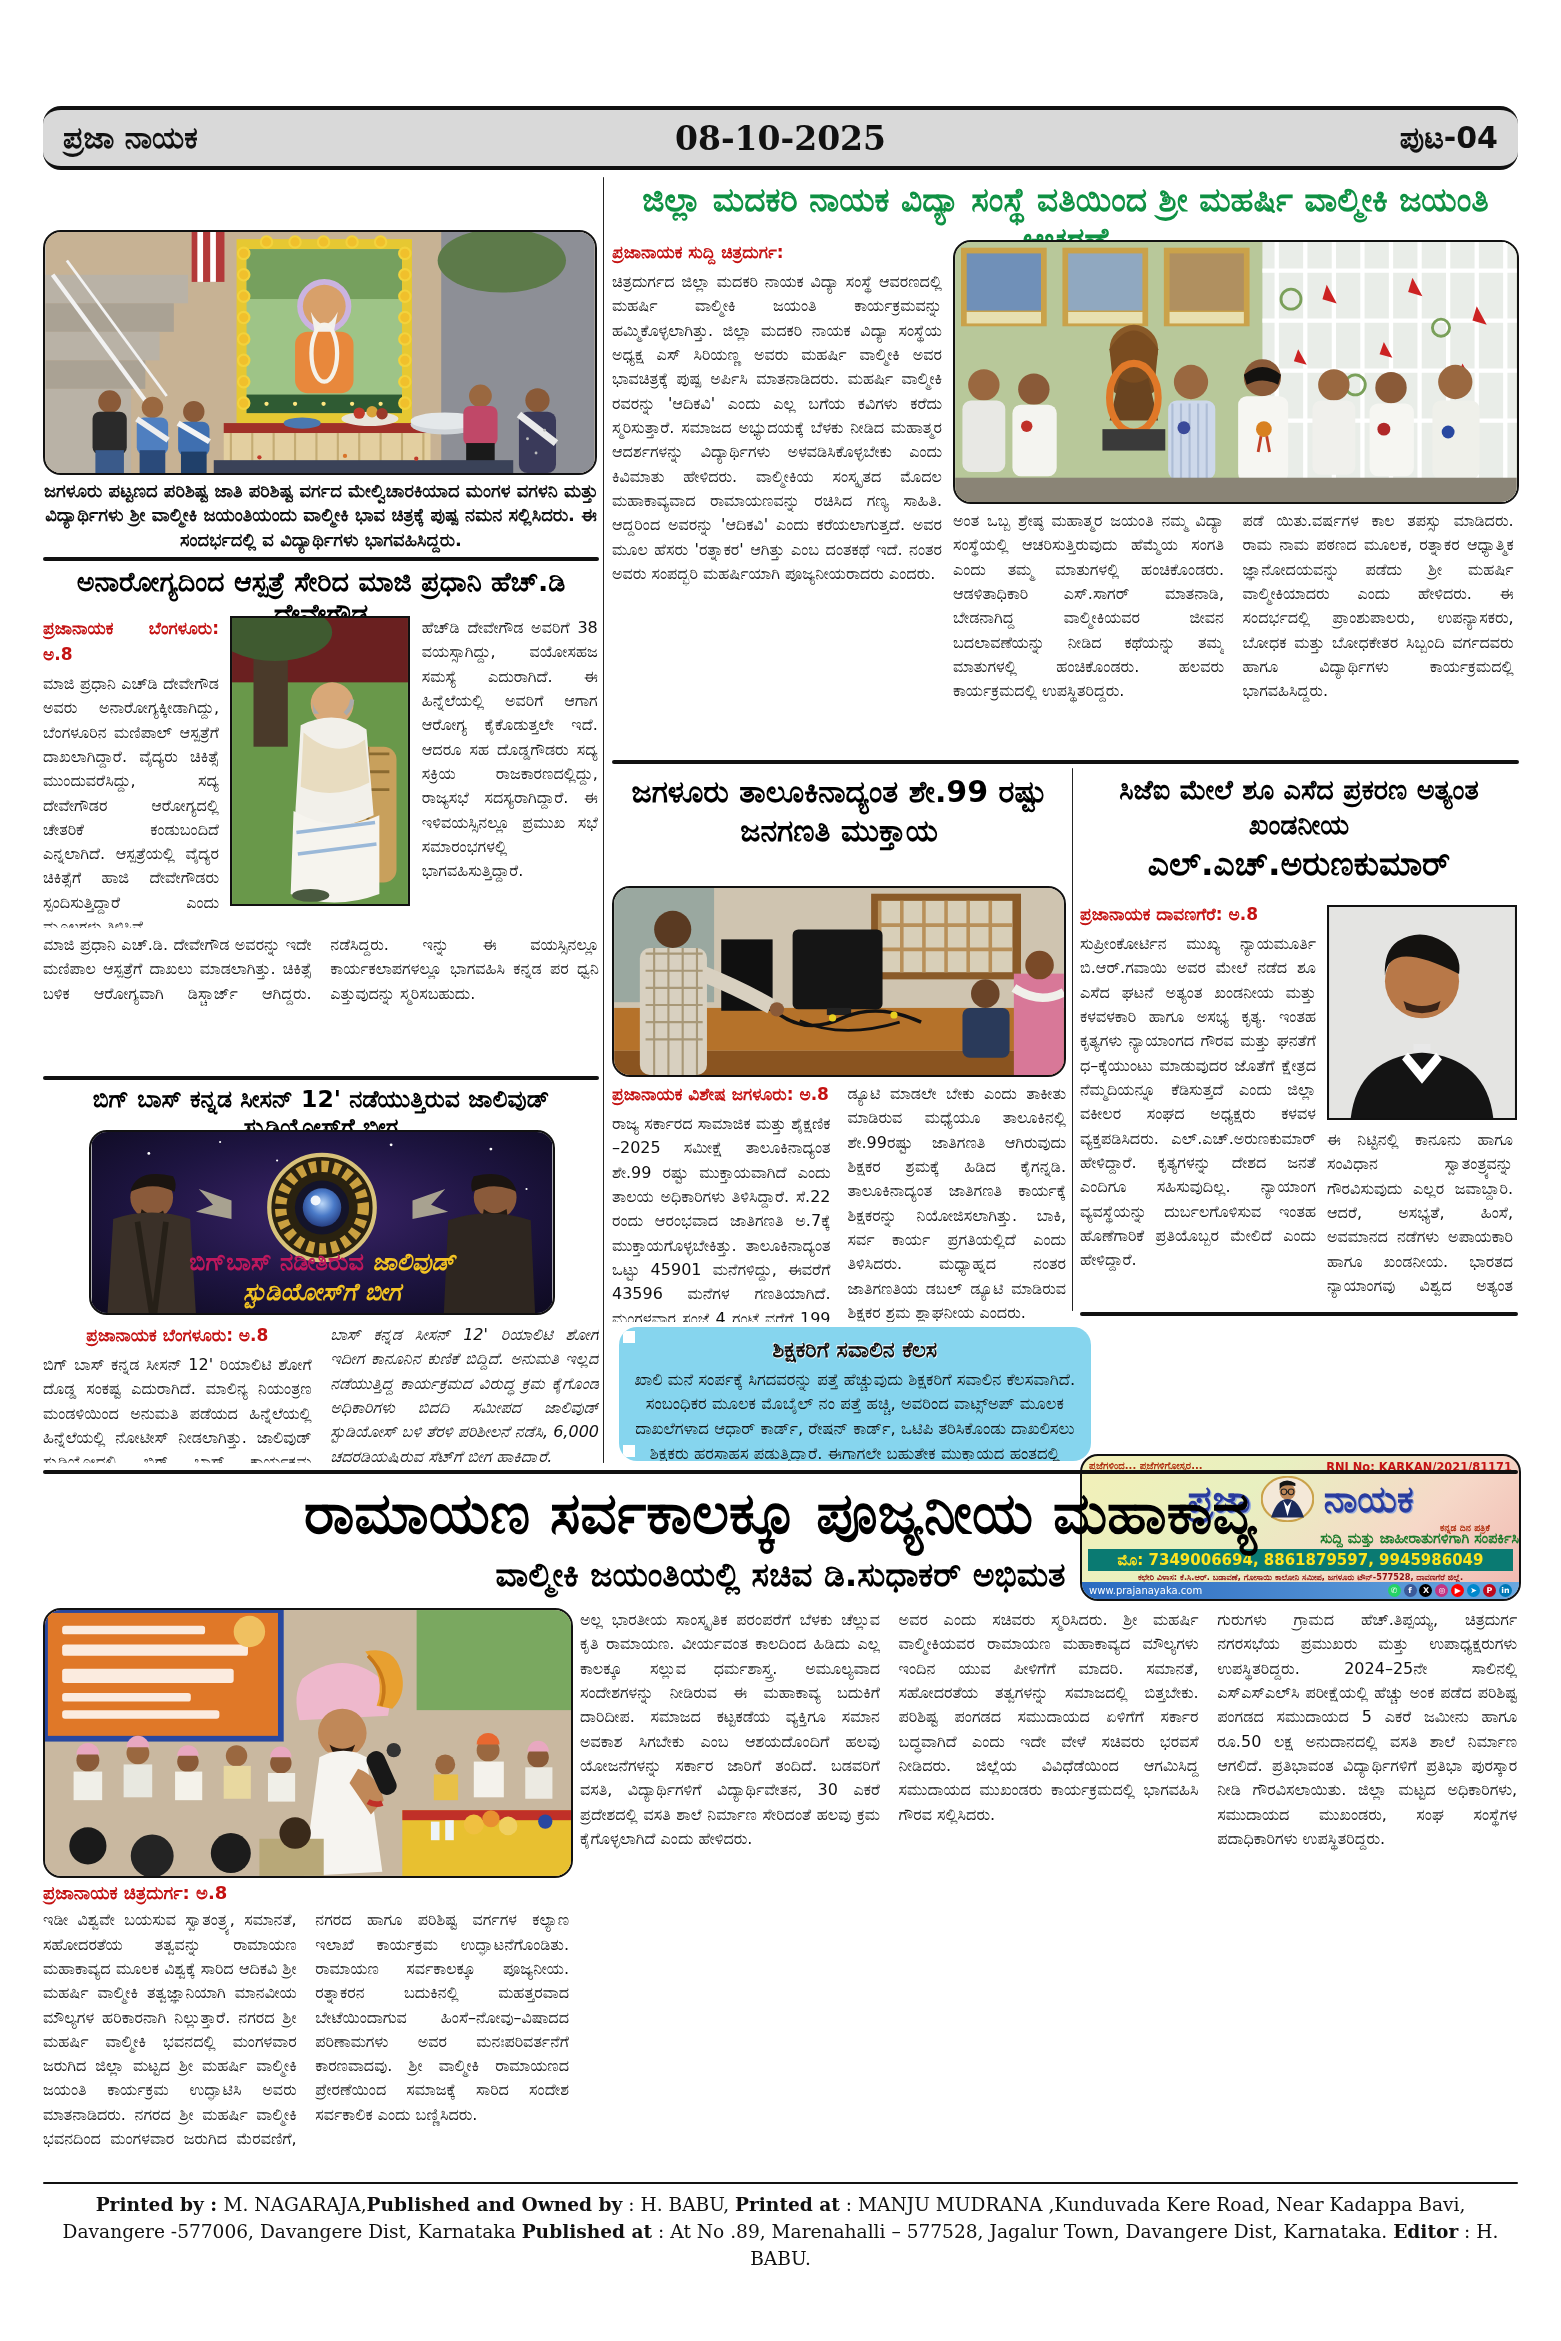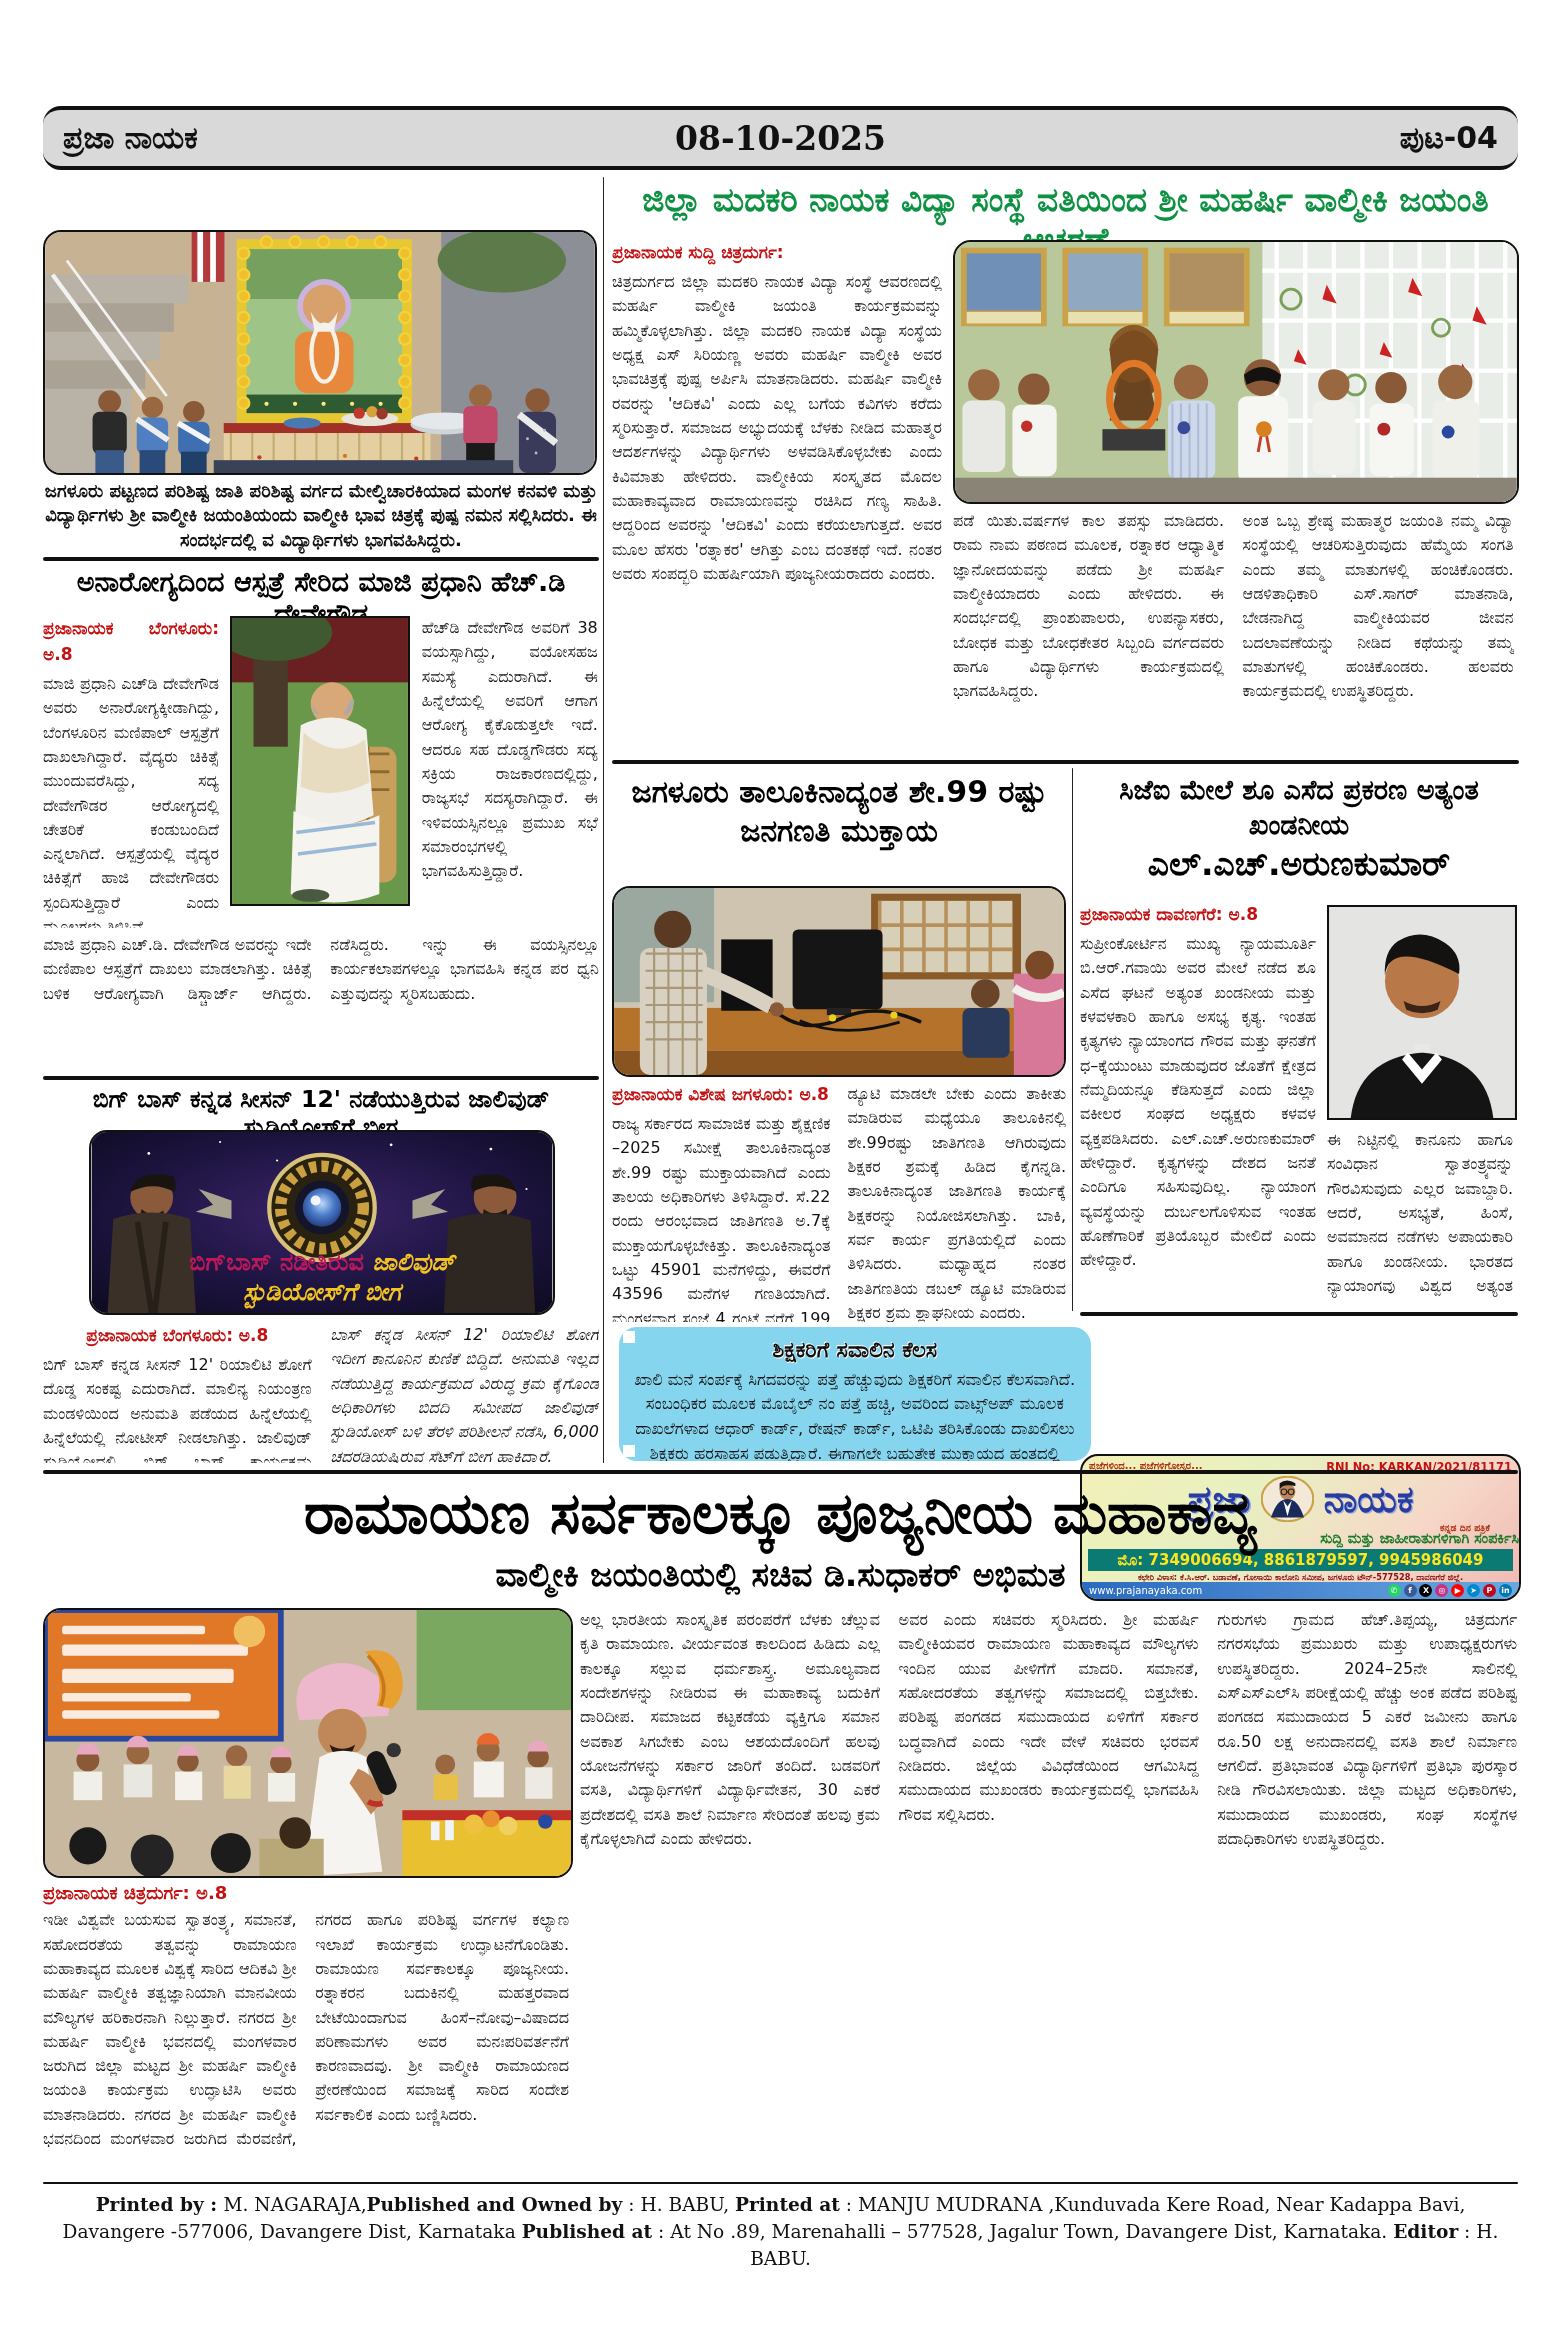--- a/index.html
+++ b/index.html
@@ -155,21 +155,21 @@
           <circle cx="700" cy="278" r="2" fill="#bbb"></circle>
           <circle cx="688" cy="310" r="2" fill="#bbb"></circle>
       </g>
       <rect x="236" y="320" width="420" height="18" fill="#3a4258"></rect>
       <circle cx="300" cy="316" r="3" fill="#c03a2a"></circle>
         <circle cx="520" cy="318" r="3" fill="#c03a2a"></circle>
         <circle cx="420" cy="314" r="3" fill="#d8742a"></circle>
     </svg>
   </div>
 
-  <div class="abs cap" style="left:43px;top:479px;width:556px;height:74px;">ಜಗಳೂರು ಪಟ್ಟಣದ ಪರಿಶಿಷ್ಟ ಜಾತಿ ಪರಿಶಿಷ್ಟ ವರ್ಗದ ಮೇಲ್ವಿಚಾರಕಿಯಾದ ಮಂಗಳ ಕನವಳಿ ಮತ್ತು ವಿದ್ಯಾರ್ಥಿಗಳು ಶ್ರೀ ವಾಲ್ಮೀಕಿ ಜಯಂತಿಯಂದು ವಾಲ್ಮೀಕಿ ಭಾವ ಚಿತ್ರಕ್ಕೆ ಪುಷ್ಪ ನಮನ ಸಲ್ಲಿಸಿದರು. ಈ ಸಂದರ್ಭದಲ್ಲಿ ವ ವಿದ್ಯಾರ್ಥಿಗಳು ಭಾಗವಹಿಸಿದ್ದರು.</div>
+  <div class="abs cap" style="left:43px;top:479px;width:556px;height:74px;">ಜಗಳೂರು ಪಟ್ಟಣದ ಪರಿಶಿಷ್ಟ ಜಾತಿ ಪರಿಶಿಷ್ಟ ವರ್ಗದ ಮೇಲ್ವಿಚಾರಕಿಯಾದ ಮಂಗಳ ವಗಳನಿ ಮತ್ತು ವಿದ್ಯಾರ್ಥಿಗಳು ಶ್ರೀ ವಾಲ್ಮೀಕಿ ಜಯಂತಿಯಂದು ವಾಲ್ಮೀಕಿ ಭಾವ ಚಿತ್ರಕ್ಕೆ ಪುಷ್ಪ ನಮನ ಸಲ್ಲಿಸಿದರು. ಈ ಸಂದರ್ಭದಲ್ಲಿ ವ ವಿದ್ಯಾರ್ಥಿಗಳು ಭಾಗವಹಿಸಿದ್ದರು.</div>
 
   <div class="abs hrule" style="left:43px;top:557px;width:556px;"></div>
 
   <div class="abs headline" style="left:43px;top:566px;width:556px;font-size:27px;">ಅನಾರೋಗ್ಯದಿಂದ ಆಸ್ಪತ್ರೆ ಸೇರಿದ ಮಾಜಿ ಪ್ರಧಾನಿ ಹೆಚ್.ಡಿ ದೇವೇಗೌಡ</div>
 
   <div class="abs" style="left:43px;top:616px;width:556px;height:312px;display:flex;gap:11.4px;">
     <div class="body" style="width:176px;height:312px;">
       <span class="dl">ಪ್ರಜಾನಾಯಕ ಬೆಂಗಳೂರು: ಅ.8</span>
       <span>ಮಾಜಿ ಪ್ರಧಾನಿ ಎಚ್‌ಡಿ ದೇವೇಗೌಡ ಅವರು ಅನಾರೋಗ್ಯಕ್ಕೀಡಾಗಿದ್ದು, ಬೆಂಗಳೂರಿನ ಮಣಿಪಾಲ್ ಆಸ್ಪತ್ರೆಗೆ ದಾಖಲಾಗಿದ್ದಾರೆ. ವೈದ್ಯರು ಚಿಕಿತ್ಸೆ ಮುಂದುವರೆಸಿದ್ದು, ಸದ್ಯ ದೇವೇಗೌಡರ ಆರೋಗ್ಯದಲ್ಲಿ ಚೇತರಿಕೆ ಕಂಡುಬಂದಿದೆ ಎನ್ನಲಾಗಿದೆ. ಆಸ್ಪತ್ರೆಯಲ್ಲಿ ವೈದ್ಯರ ಚಿಕಿತ್ಸೆಗೆ ಹಾಜಿ ದೇವೇಗೌಡರು ಸ್ಪಂದಿಸುತ್ತಿದ್ದಾರೆ ಎಂದು ಮೂಲಗಳು ತಿಳಿಸಿವೆ.</span>
     </div>
@@ -325,22 +325,22 @@
           <circle cx="600" cy="262" r="9" fill="#b02828"></circle>
         <circle cx="700" cy="196" r="24" fill="#9a6840"></circle>
           <rect x="668" y="222" width="66" height="110" rx="12" fill="#eff0ea"></rect>
           <circle cx="690" cy="266" r="9" fill="#2848a0"></circle>
       </g>
       <rect x="0" y="330" width="786" height="34" fill="#8a8476"></rect>
     </svg>
   </div>
 
   <div class="abs" style="left:953px;top:509px;width:562px;height:247px;display:flex;gap:18.6px;">
+    <div class="body" style="width:271px;height:247px;">ಅಂತ ಒಬ್ಬ ಶ್ರೇಷ್ಠ ಮಹಾತ್ಮರ ಜಯಂತಿ ನಮ್ಮ ವಿದ್ಯಾ ಸಂಸ್ಥೆಯಲ್ಲಿ ಆಚರಿಸುತ್ತಿರುವುದು ಹೆಮ್ಮೆಯ ಸಂಗತಿ ಎಂದು ತಮ್ಮ ಮಾತುಗಳಲ್ಲಿ ಹಂಚಿಕೊಂಡರು. ಆಡಳಿತಾಧಿಕಾರಿ ಎಸ್.ಸಾಗರ್ ಮಾತನಾಡಿ, ಬೇಡನಾಗಿದ್ದ ವಾಲ್ಮೀಕಿಯವರ ಜೀವನ ಬದಲಾವಣೆಯನ್ನು ನೀಡಿದ ಕಥೆಯನ್ನು ತಮ್ಮ ಮಾತುಗಳಲ್ಲಿ ಹಂಚಿಕೊಂಡರು. ಹಲವರು ಕಾರ್ಯಕ್ರಮದಲ್ಲಿ ಉಪಸ್ಥಿತರಿದ್ದರು.</div>
     <div class="body" style="width:271px;height:247px;">ಪಡೆ ಯಿತು.ವರ್ಷಗಳ ಕಾಲ ತಪಸ್ಸು ಮಾಡಿದರು. ರಾಮ ನಾಮ ಪಠಣದ ಮೂಲಕ, ರತ್ನಾಕರ ಆಧ್ಯಾತ್ಮಿಕ ಜ್ಞಾನೋದಯವನ್ನು ಪಡೆದು ಶ್ರೀ ಮಹರ್ಷಿ ವಾಲ್ಮೀಕಿಯಾದರು ಎಂದು ಹೇಳಿದರು. ಈ ಸಂದರ್ಭದಲ್ಲಿ ಪ್ರಾಂಶುಪಾಲರು, ಉಪನ್ಯಾಸಕರು, ಬೋಧಕ ಮತ್ತು ಬೋಧಕೇತರ ಸಿಬ್ಬಂದಿ ವರ್ಗದವರು ಹಾಗೂ ವಿದ್ಯಾರ್ಥಿಗಳು ಕಾರ್ಯಕ್ರಮದಲ್ಲಿ ಭಾಗವಹಿಸಿದ್ದರು.</div>
-    <div class="body" style="width:271px;height:247px;">ಅಂತ ಒಬ್ಬ ಶ್ರೇಷ್ಠ ಮಹಾತ್ಮರ ಜಯಂತಿ ನಮ್ಮ ವಿದ್ಯಾ ಸಂಸ್ಥೆಯಲ್ಲಿ ಆಚರಿಸುತ್ತಿರುವುದು ಹೆಮ್ಮೆಯ ಸಂಗತಿ ಎಂದು ತಮ್ಮ ಮಾತುಗಳಲ್ಲಿ ಹಂಚಿಕೊಂಡರು. ಆಡಳಿತಾಧಿಕಾರಿ ಎಸ್.ಸಾಗರ್ ಮಾತನಾಡಿ, ಬೇಡನಾಗಿದ್ದ ವಾಲ್ಮೀಕಿಯವರ ಜೀವನ ಬದಲಾವಣೆಯನ್ನು ನೀಡಿದ ಕಥೆಯನ್ನು ತಮ್ಮ ಮಾತುಗಳಲ್ಲಿ ಹಂಚಿಕೊಂಡರು. ಹಲವರು ಕಾರ್ಯಕ್ರಮದಲ್ಲಿ ಉಪಸ್ಥಿತರಿದ್ದರು.</div>
   </div>
 
   <div class="abs hrule" style="left:612px;top:760px;width:907px;"></div>
 
   <div class="abs headline" style="left:612px;top:772px;width:454px;font-size:30px;line-height:1.3;">ಜಗಳೂರು ತಾಲೂಕಿನಾದ್ಯಂತ ಶೇ.99 ರಷ್ಟು ಜನಗಣತಿ ಮುಕ್ತಾಯ</div>
 
   <div class="abs photo" style="left:612px;top:886px;width:450px;height:187px;">
     <svg width="450" height="187" viewBox="0 0 630 262">
       <rect width="630" height="262" fill="#cfc4b0"></rect>
       <rect x="0" y="0" width="140" height="160" fill="#9aa8a0"></rect>

